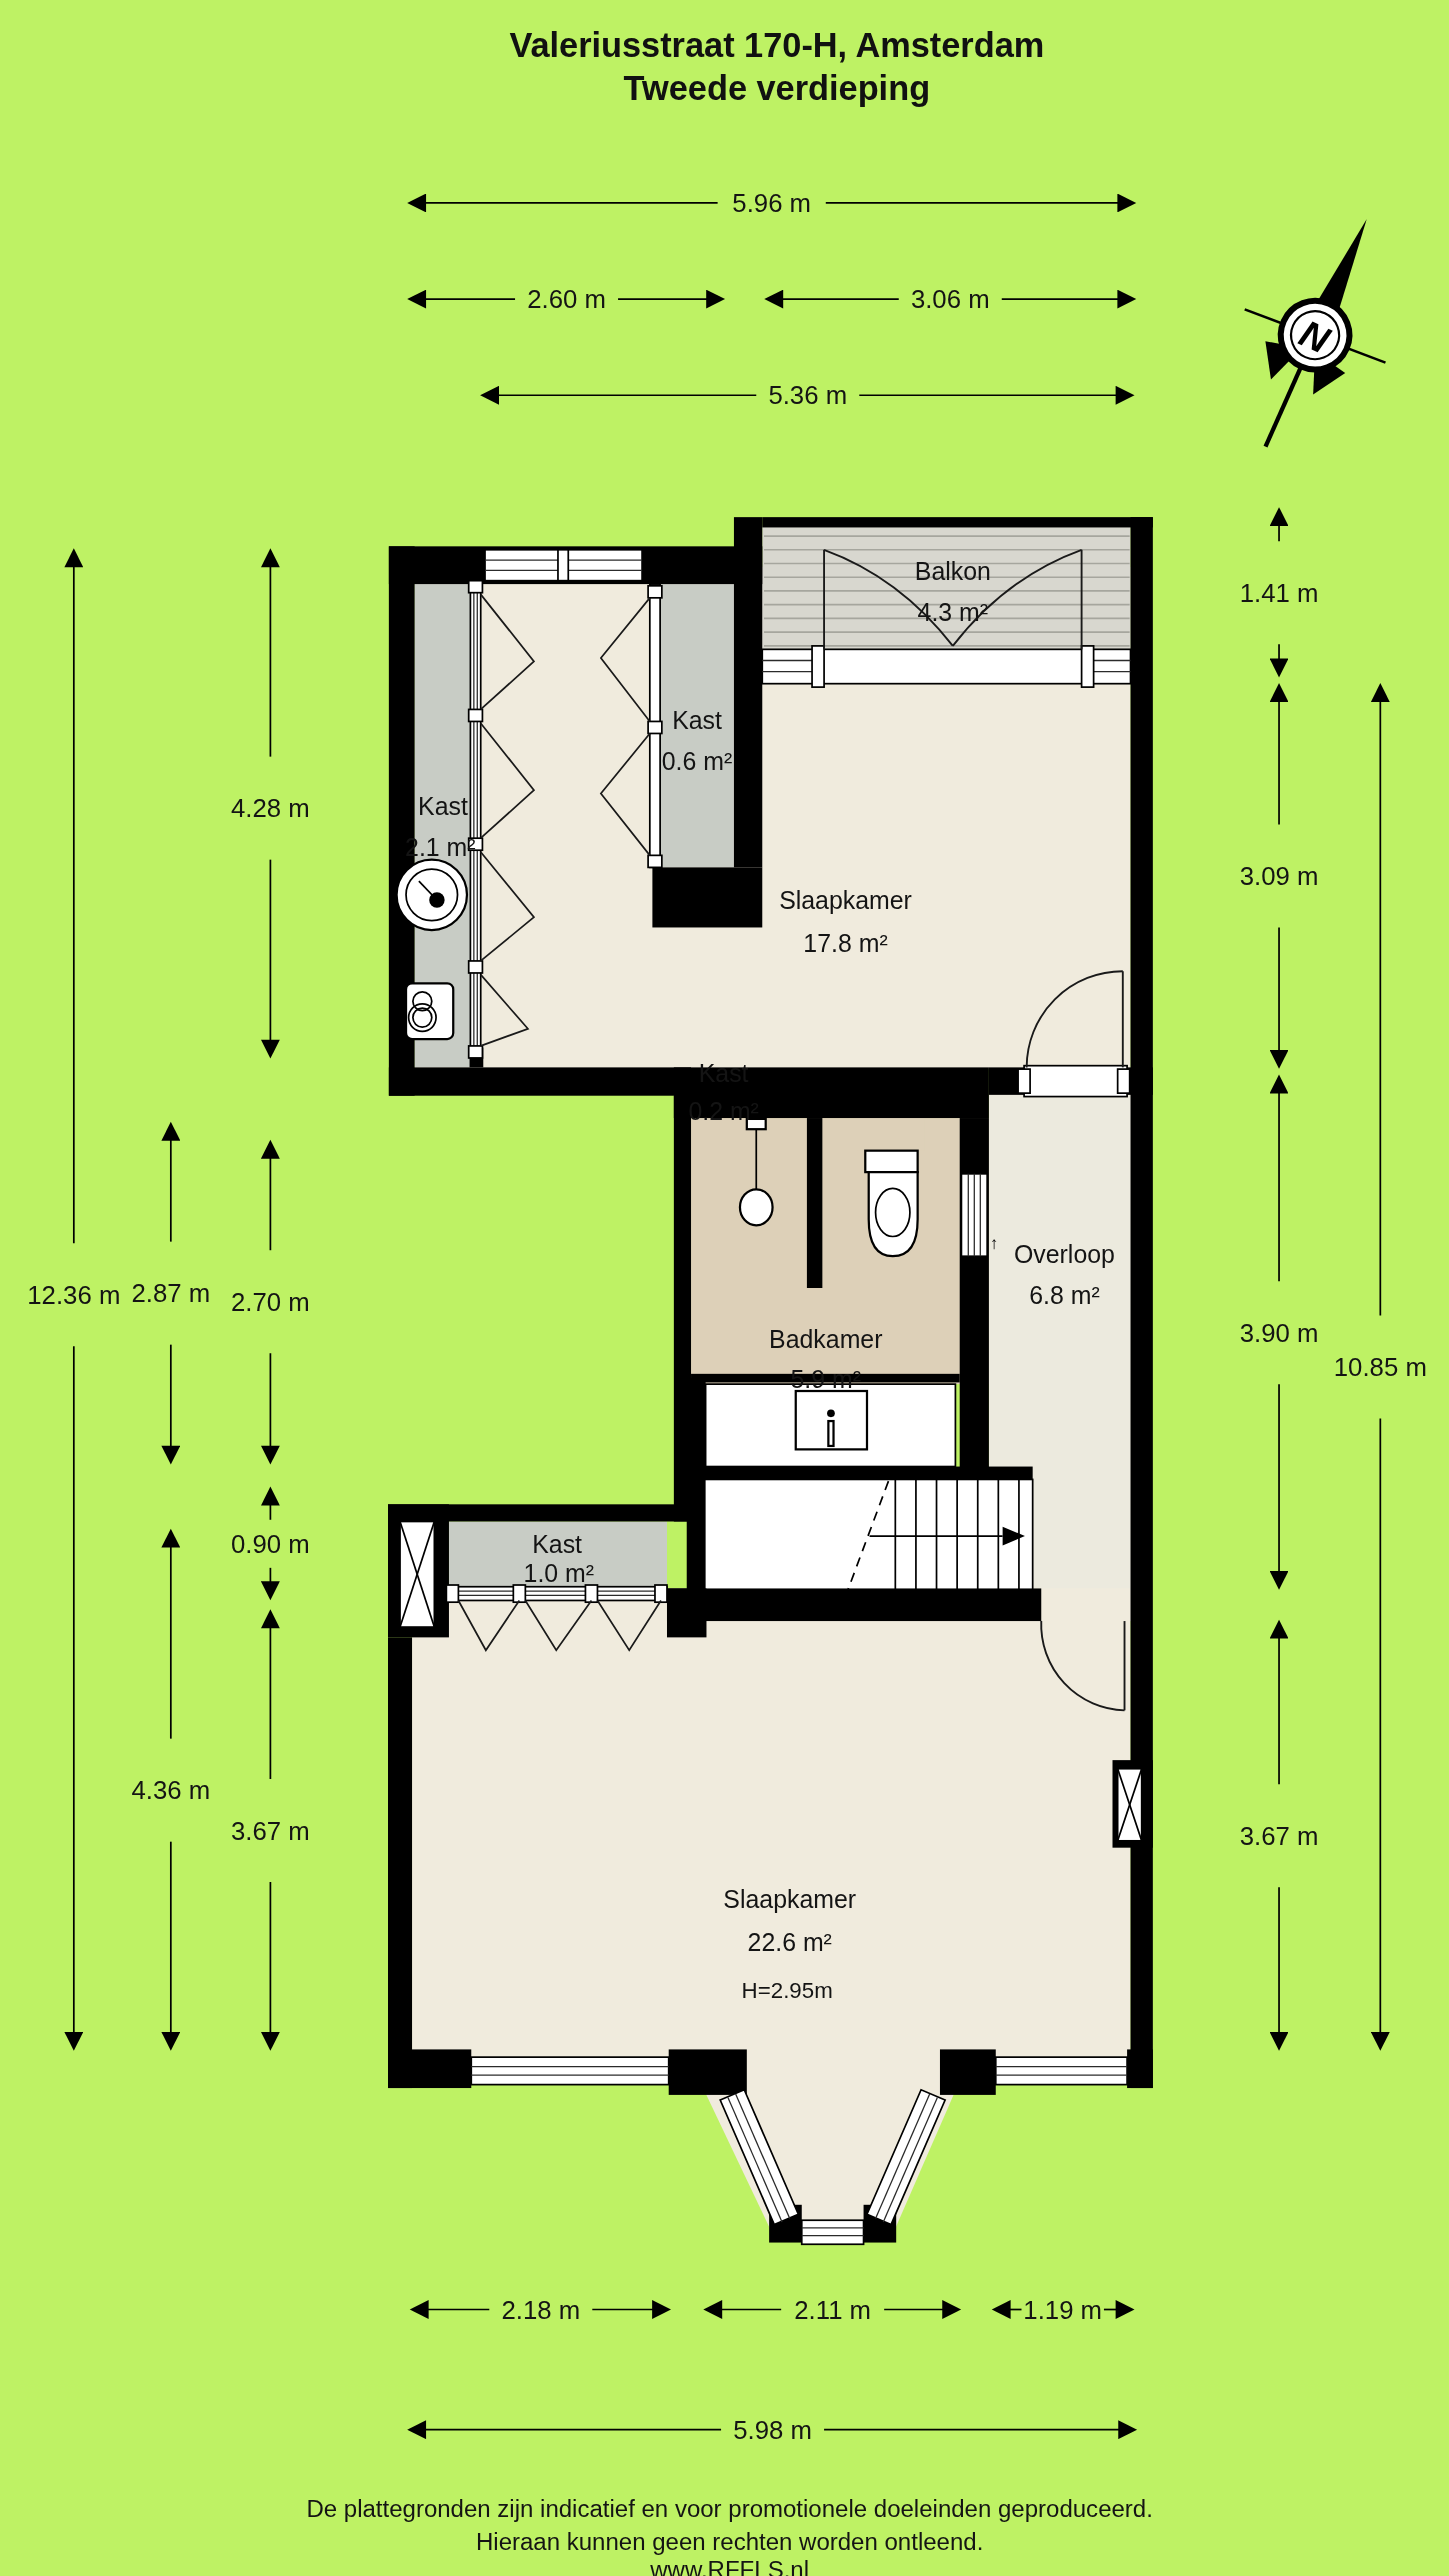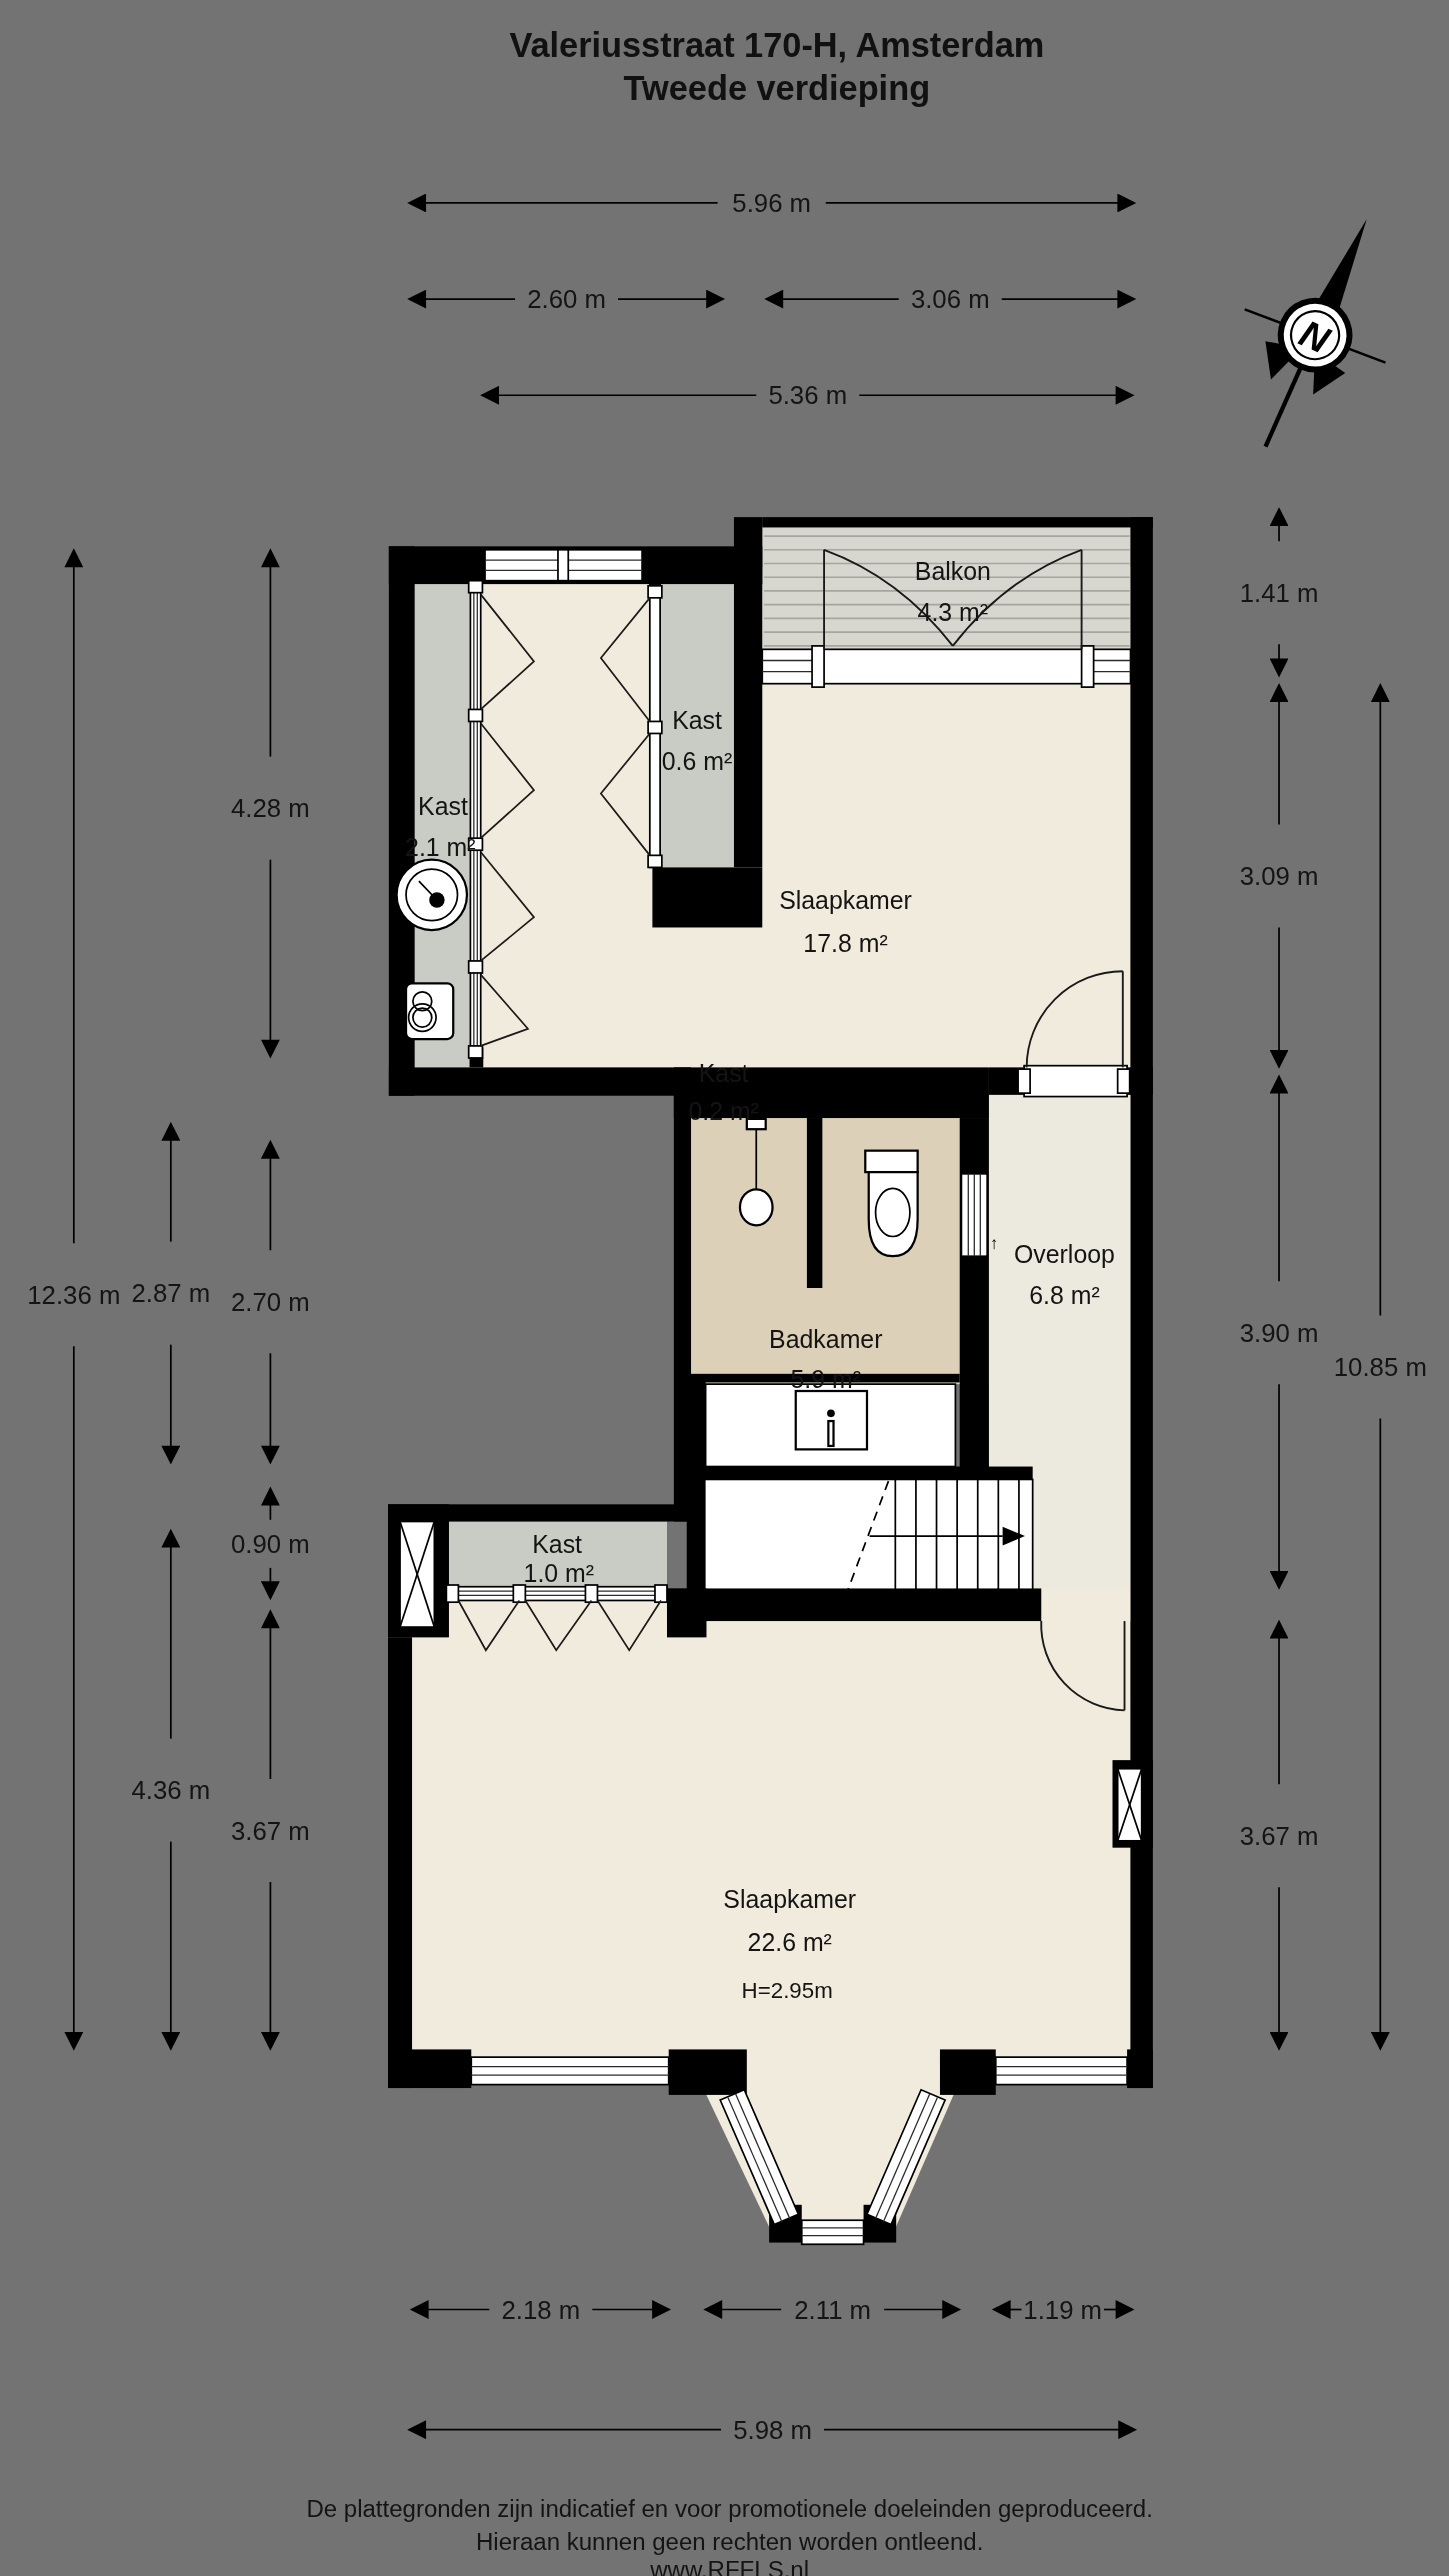--- a/index.html
+++ b/index.html
@@ -1,16 +1,16 @@
 <!DOCTYPE html>
 <html style="font-size:13.7px"><head>
 <meta charset="utf-8">
 <style>
   html,body{margin:0;padding:0;background:#fff;}
-  .page{position:relative;width:1449px;height:2576px;background:#737373;overflow:hidden;
+  .page{position:relative;width:1449px;height:2576px;background:#bef264;overflow:hidden;
         font-family:"Liberation Sans", sans-serif;}
   svg{position:absolute;left:0;top:0;}
   
   .w{fill:#000000;}
   .thin{stroke:#000;stroke-width:2;fill:none;}
   
   .fl-cream{fill:#f0ebdd;}
   .fl-light{fill:#eceade;}
   .fl-closet{fill:#c8ccc5;}
   .fl-deck{fill:#d8d7cf;}

